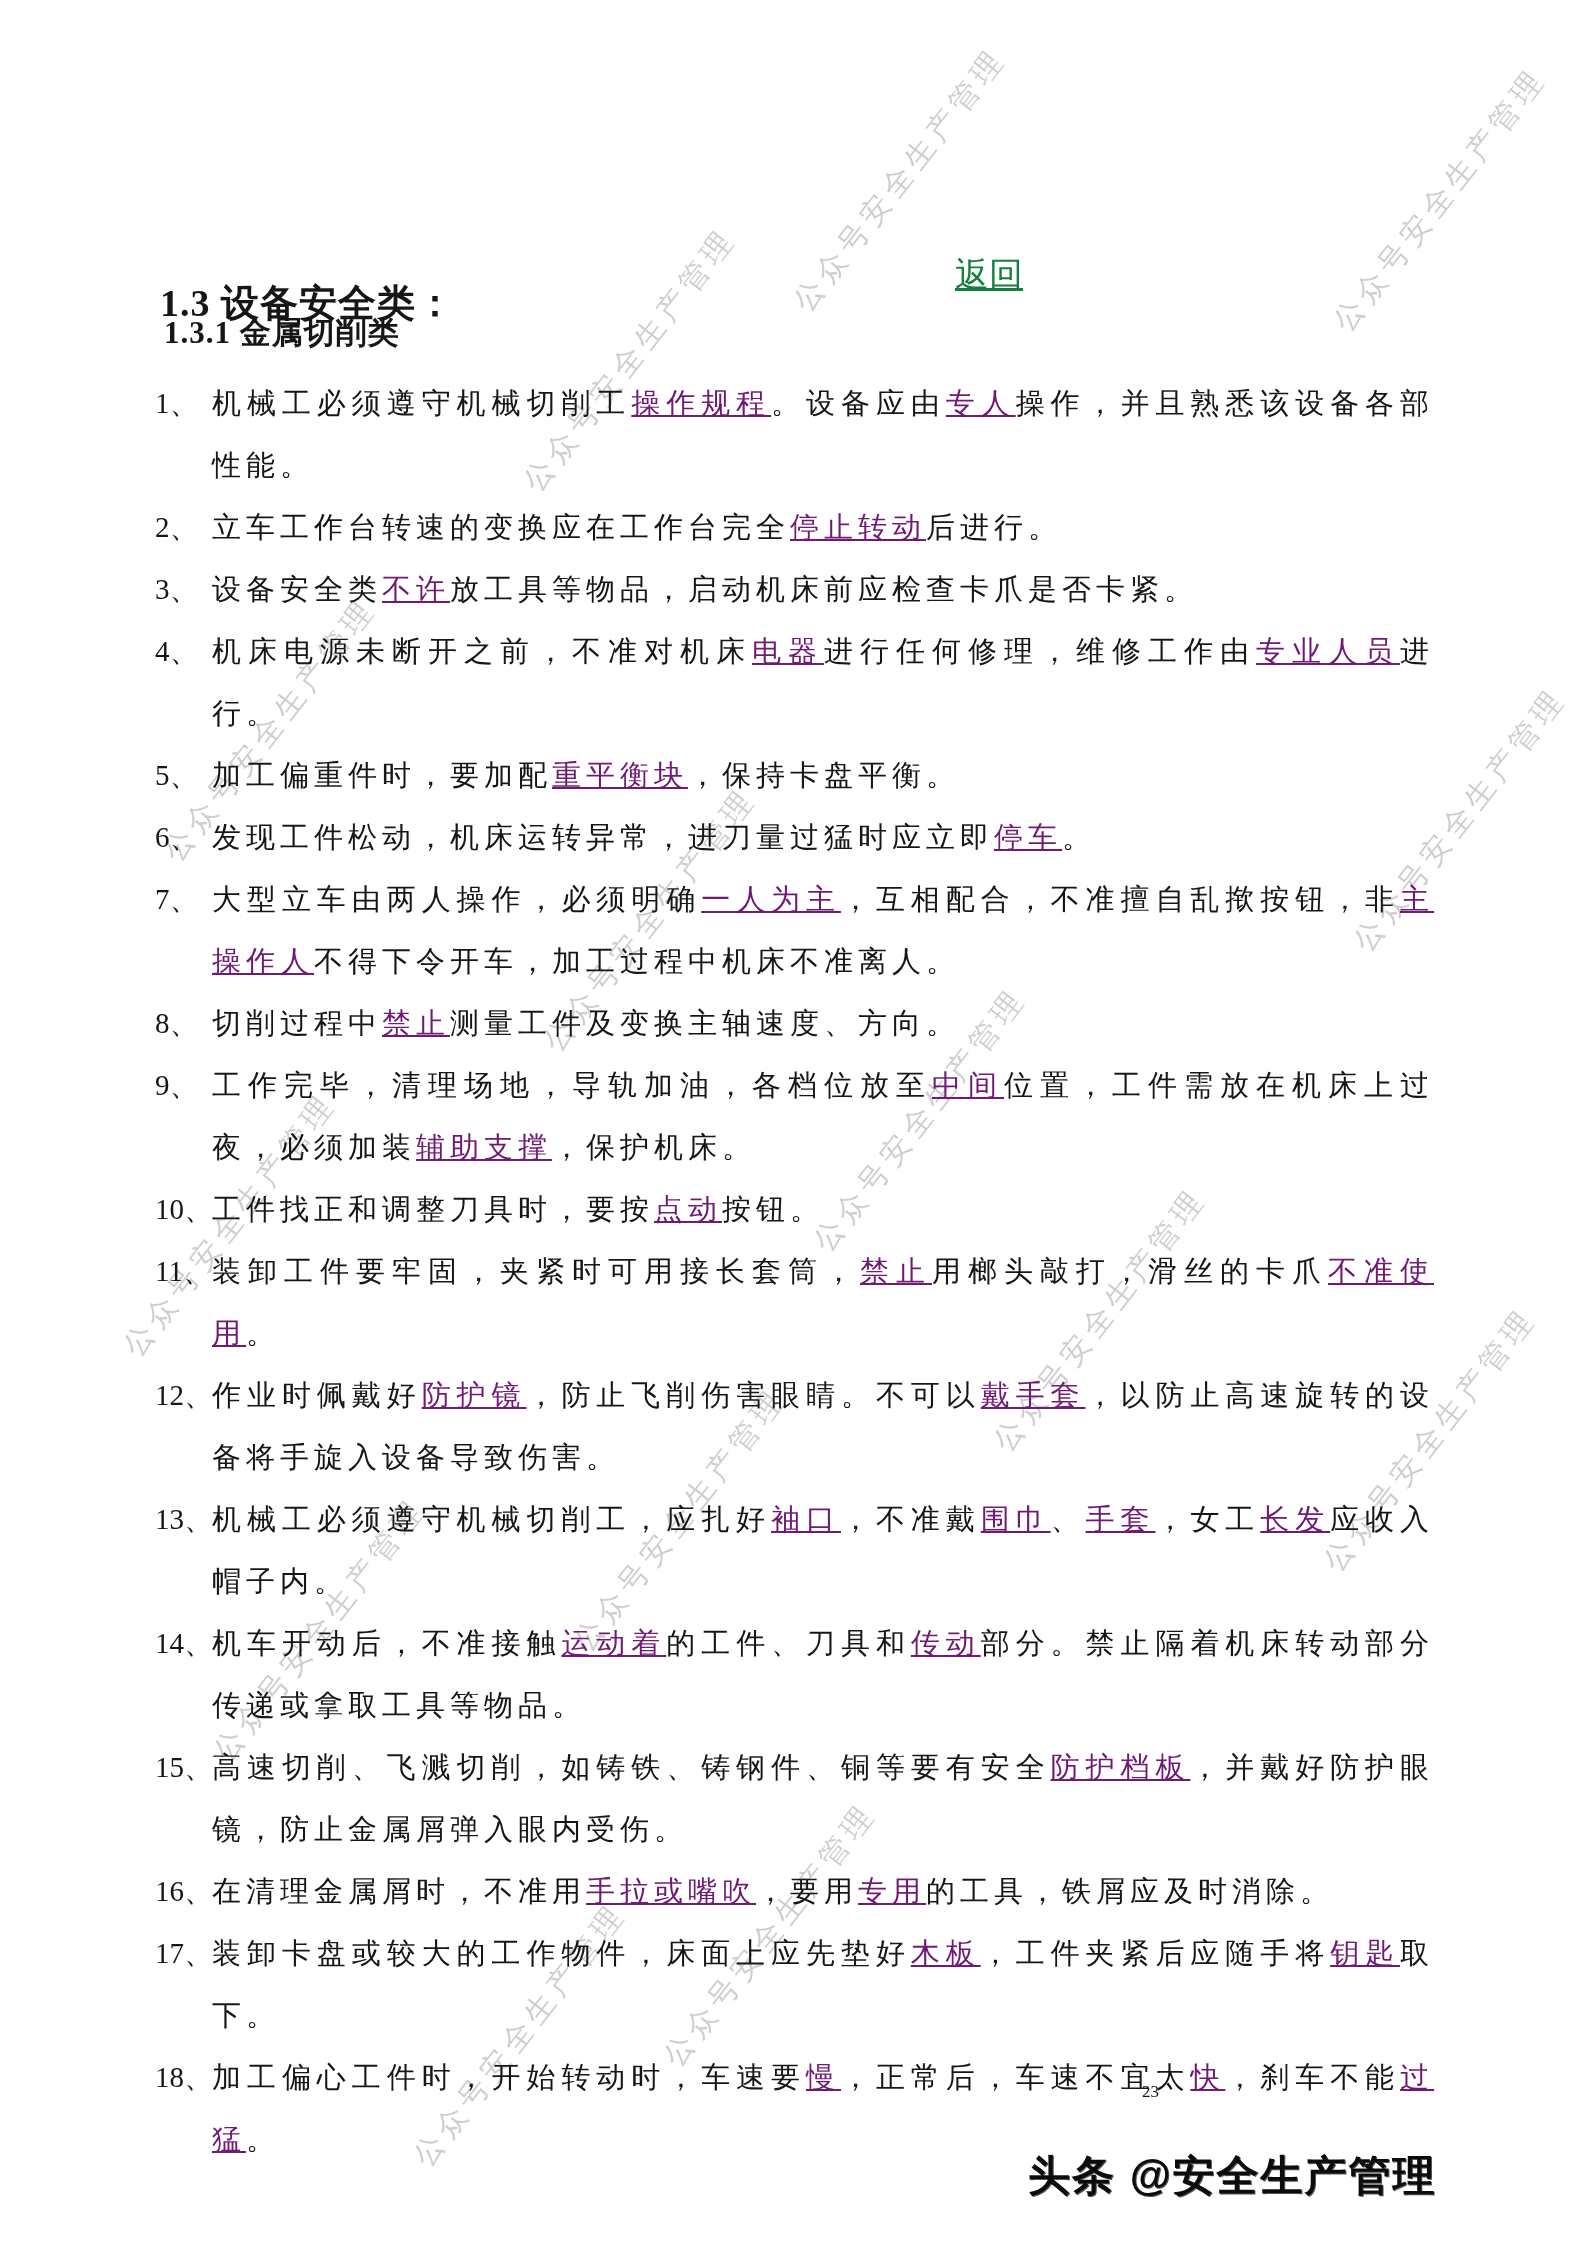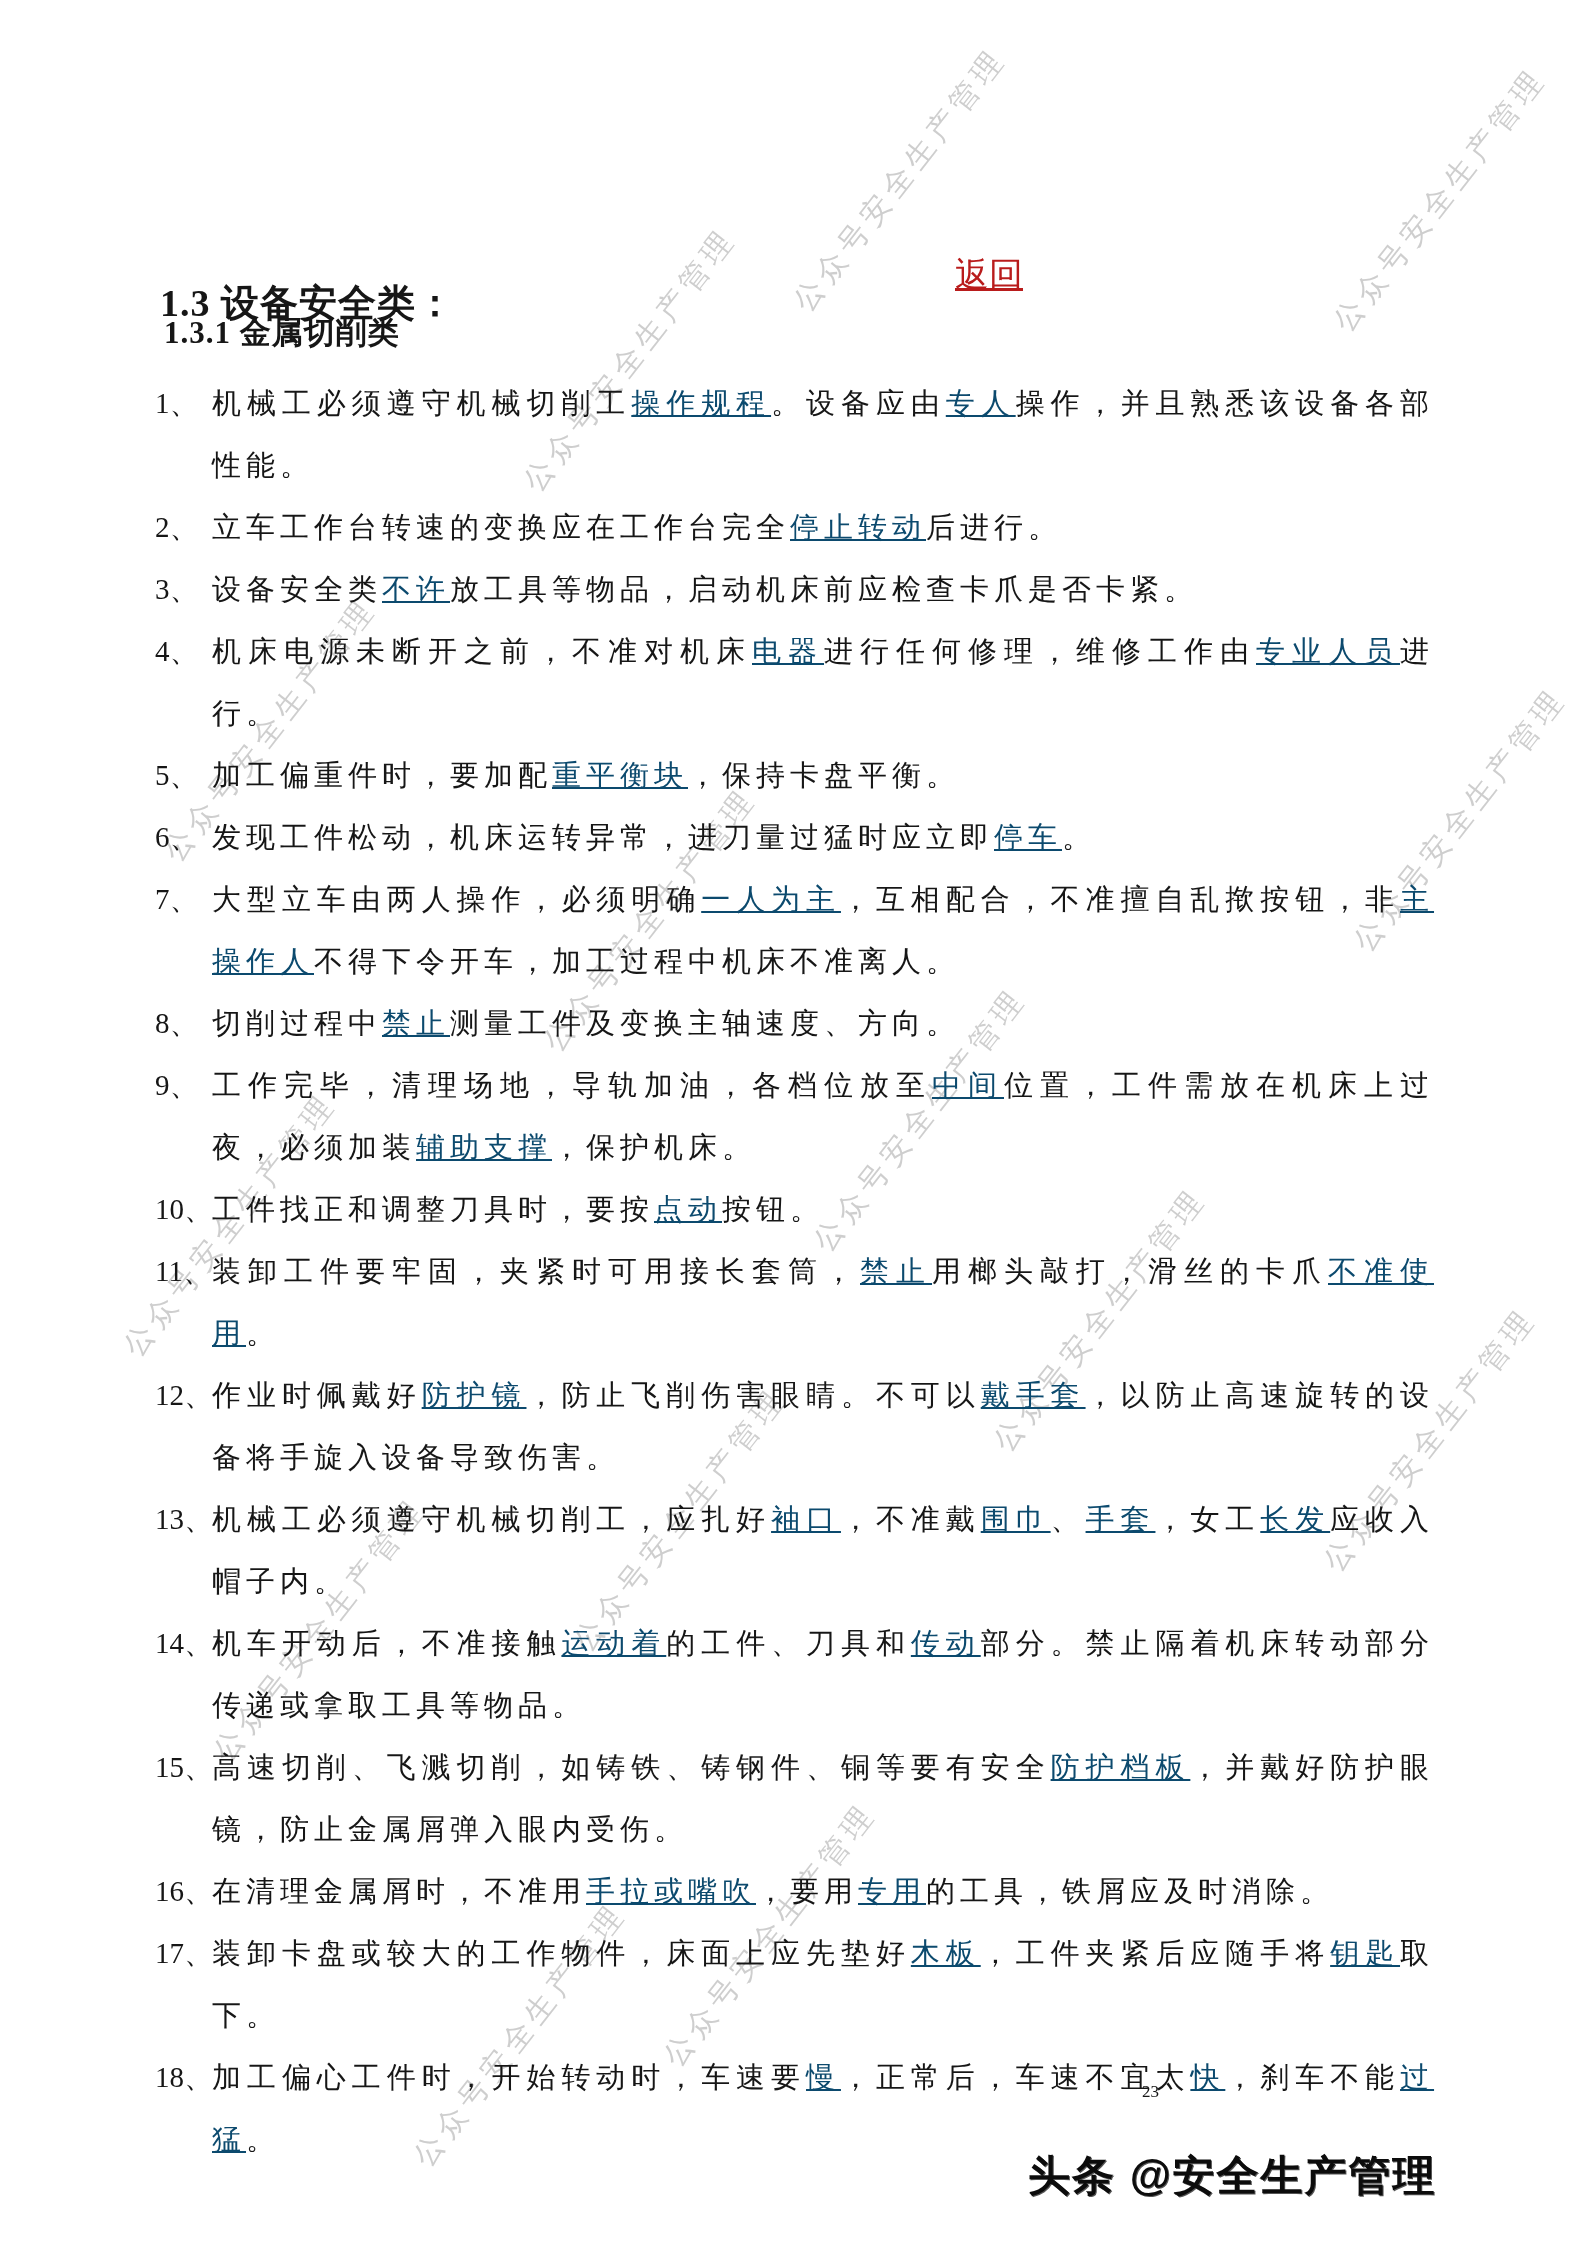--- a/index.html
+++ b/index.html
@@ -20,21 +20,21 @@
     opacity:.85;
   }
   
   .sec-title{
     position:absolute;left:160px;top:246px;
     font-size:38px;font-weight:bold;z-index:2;letter-spacing:1px;margin-top:32px;
   }
   .return-link{
     position:absolute;left:955px;top:252px;
     font-size:34px;z-index:2;
-    color:#b91c1c;text-decoration:underline;cursor:pointer;
+    color:#15803d;text-decoration:underline;cursor:pointer;
   }
   .sub-title{
     position:absolute;left:164px;top:312px;
     font-size:31px;font-weight:bold;z-index:2;letter-spacing:1px;
   }
   
   .list{
     position:absolute;left:0;top:372px;width:1434px;z-index:1;
   }
   .item{
@@ -43,21 +43,21 @@
     width:1222px;
     font-size:29px;
     line-height:62px;
     letter-spacing:5px;
     text-align:justify;
   }
   .item .num{
     position:absolute;left:155px;top:0;letter-spacing:0;
   }
   .lnk{
-    color:#0c4a6e;text-decoration:underline;cursor:pointer;
+    color:#701a75;text-decoration:underline;cursor:pointer;
   }
   
   .page-num{
     position:absolute;left:1142px;top:2082px;
     font-size:17px;z-index:2;
   }
   .footer-brand{
     position:absolute;left:1028px;top:2148px;
     font-family:"Liberation Sans","DejaVu Sans",sans-serif;
     font-size:42px;font-weight:bold;letter-spacing:2px;

